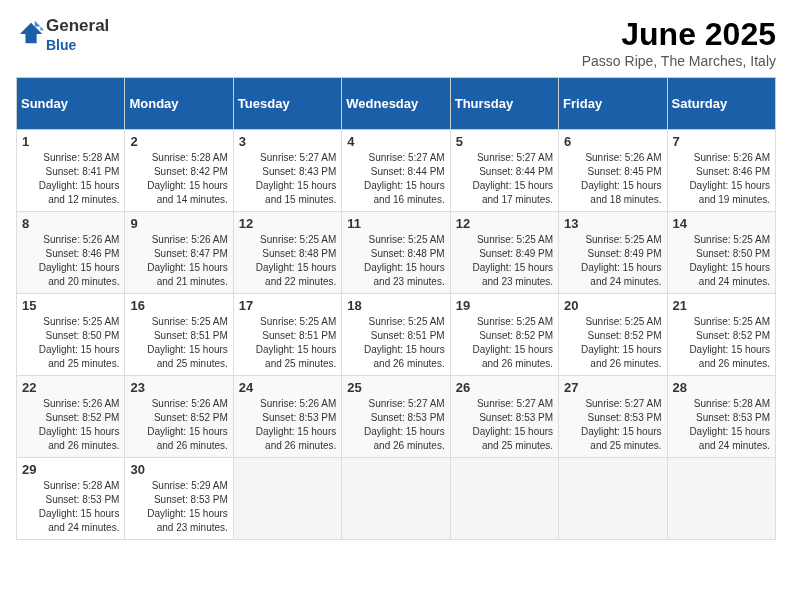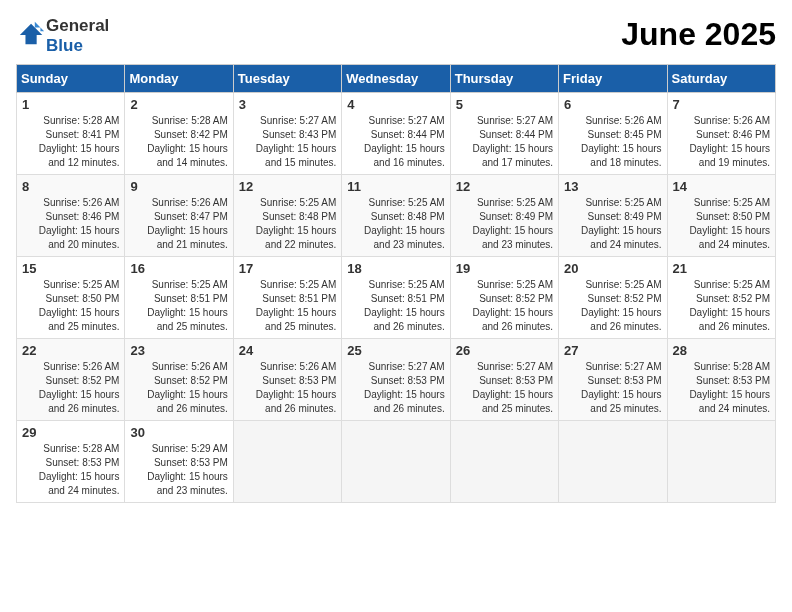--- a/index.html
+++ b/index.html
@@ -41,21 +41,21 @@
     .calendar {
       width: 100%;
       border-collapse: collapse;
       margin-top: 8px;
     }
     .calendar th {
       background-color: #1a5fa8;
       color: #fff;
       font-size: 13px;
       font-weight: bold;
-      padding: 6px 4px;
+      padding: 18px 4px;
       text-align: left;
       border: 1px solid #ccc;
     }
     .calendar td {
       vertical-align: top;
       padding: 4px 5px;
       border: 1px solid #ddd;
       font-size: 10.5px;
       color: #333;
       width: 108px;
@@ -87,25 +87,26 @@
 <div class="header">
   <div class="logo">
     <div>
       <svg class="logo-icon" viewBox="0 0 30 30">
         <polygon points="14,4 26,16 20,16 20,26 8,26 8,16 2,16" fill="#1a5fa8"></polygon>
         <polygon points="18,2 28,12 24,12 24,8 18,8" fill="#3a8ad4"></polygon>
       </svg>
     </div>
     <div>
       <span style="font-size:17px;font-weight:bold;color:#333;">General</span><br>
-      <span style="font-size:17px;font-weight:bold;color:#1a5fa8;">Blue</span>
+      <span style="font-size:14px;font-weight:bold;color:#1a5fa8;">Blue</span>
     </div>
   </div>
   <div class="title-area">
     <div class="month-title">June 2025</div>
+    <div class="location-title">Passo Ripe, The Marches, Italy</div>
   </div>
 </div>
 
 <table class="calendar">
   <thead>
     <tr id="header-row">
         <th>Sunday</th>
         <th>Monday</th>
         <th>Tuesday</th>
         <th>Wednesday</th>

